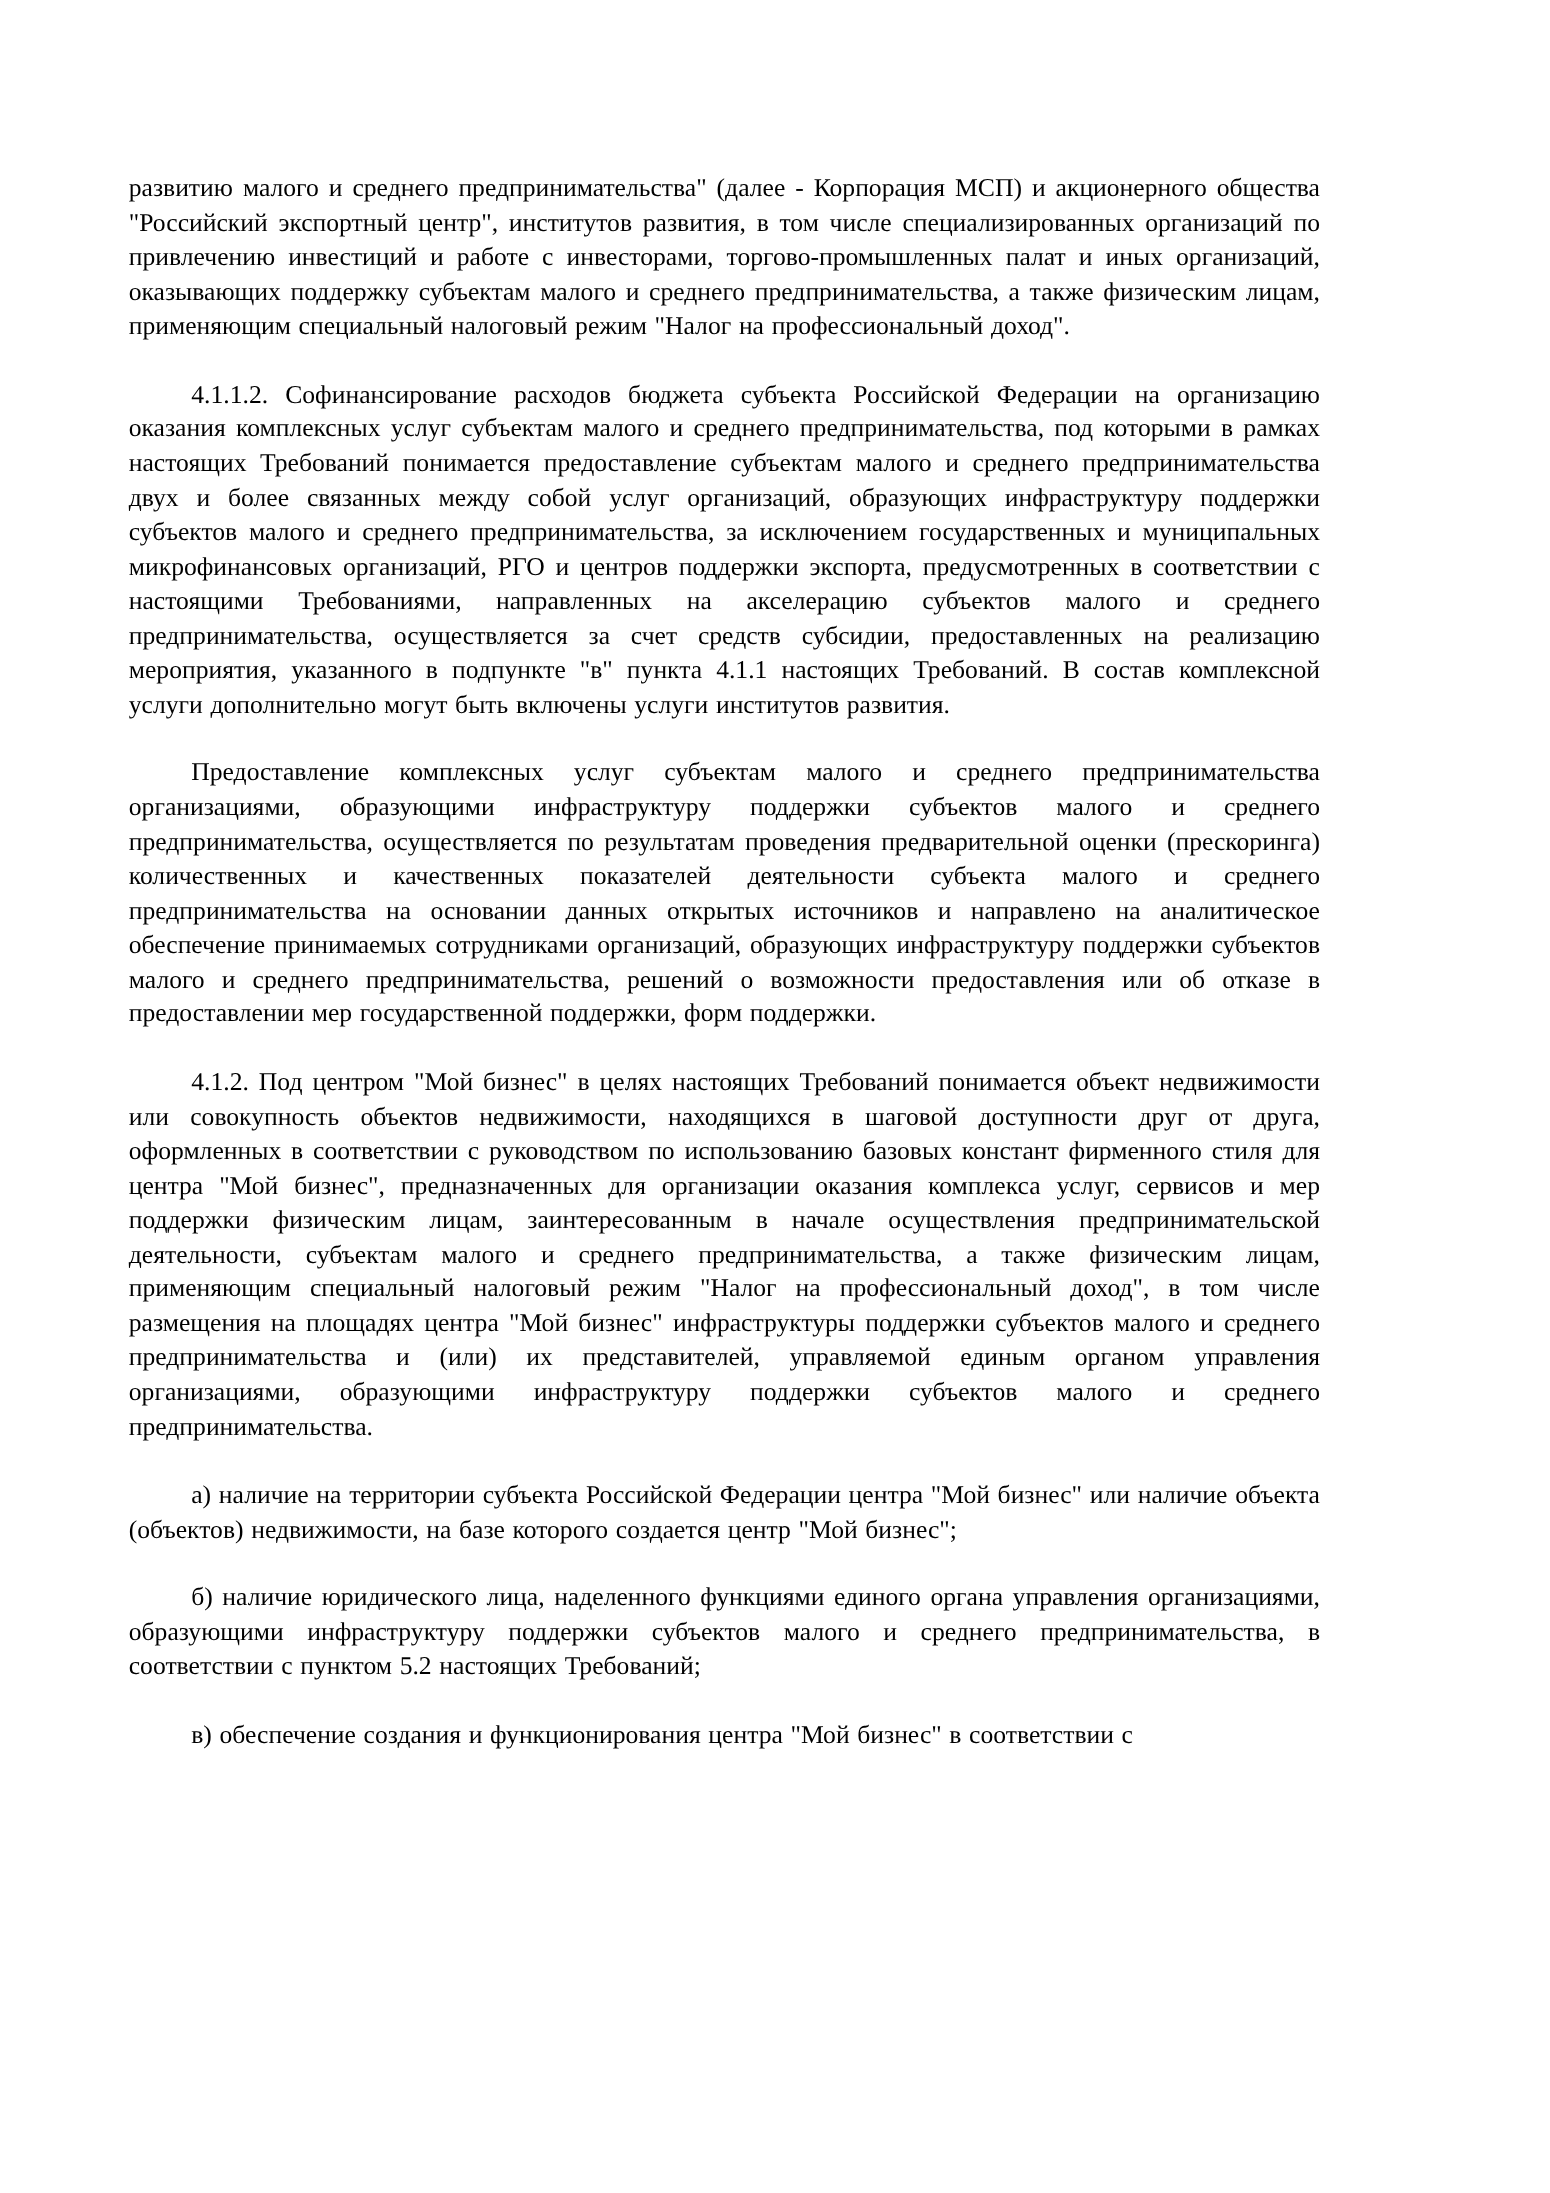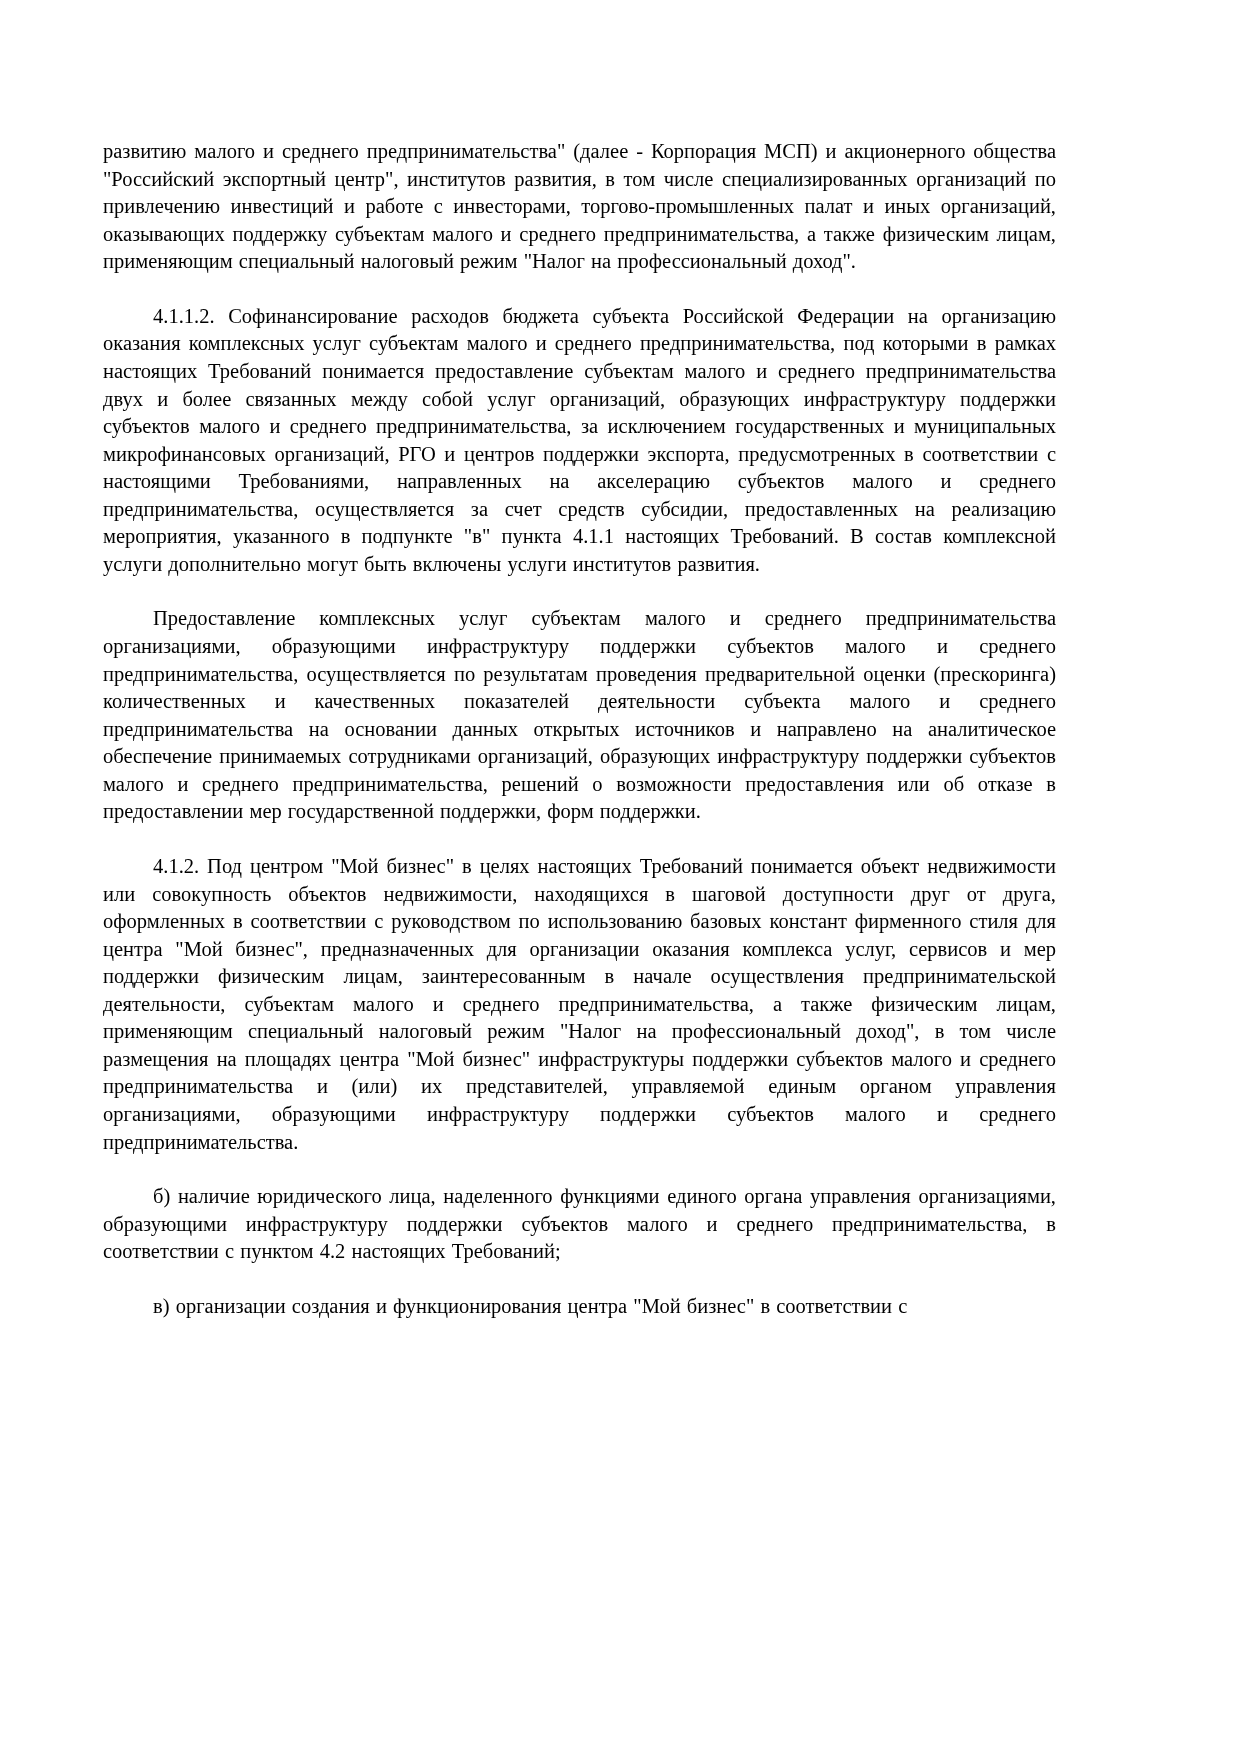--- a/index.html
+++ b/index.html
@@ -35,16 +35,17 @@
   </style>
 </head>
 <body>
 
 <div class="page">
   <div class="doc">
     <p>развитию малого и среднего предпринимательства" (далее - Корпорация МСП) и акционерного общества "Российский экспортный центр", институтов развития, в том числе специализированных организаций по привлечению инвестиций и работе с инвесторами, торгово-промышленных палат и иных организаций, оказывающих поддержку субъектам малого и среднего предпринимательства, а также физическим лицам, применяющим специальный налоговый режим "Налог на профессиональный доход".</p>
     <p class="indent">4.1.1.2. Софинансирование расходов бюджета субъекта Российской Федерации на организацию оказания комплексных услуг субъектам малого и среднего предпринимательства, под которыми в рамках настоящих Требований понимается предоставление субъектам малого и среднего предпринимательства двух и более связанных между собой услуг организаций, образующих инфраструктуру поддержки субъектов малого и среднего предпринимательства, за исключением государственных и муниципальных микрофинансовых организаций, РГО и центров поддержки экспорта, предусмотренных в соответствии с настоящими Требованиями, направленных на акселерацию субъектов малого и среднего предпринимательства, осуществляется за счет средств субсидии, предоставленных на реализацию мероприятия, указанного в подпункте "в" пункта 4.1.1 настоящих Требований. В состав комплексной услуги дополнительно могут быть включены услуги институтов развития.</p>
     <p class="indent">Предоставление комплексных услуг субъектам малого и среднего предпринимательства организациями, образующими инфраструктуру поддержки субъектов малого и среднего предпринимательства, осуществляется по результатам проведения предварительной оценки (прескоринга) количественных и качественных показателей деятельности субъекта малого и среднего предпринимательства на основании данных открытых источников и направлено на аналитическое обеспечение принимаемых сотрудниками организаций, образующих инфраструктуру поддержки субъектов малого и среднего предпринимательства, решений о возможности предоставления или об отказе в предоставлении мер государственной поддержки, форм поддержки.</p>
     <p class="indent">4.1.2. Под центром "Мой бизнес" в целях настоящих Требований понимается объект недвижимости или совокупность объектов недвижимости, находящихся в шаговой доступности друг от друга, оформленных в соответствии с руководством по использованию базовых констант фирменного стиля для центра "Мой бизнес", предназначенных для организации оказания комплекса услуг, сервисов и мер поддержки физическим лицам, заинтересованным в начале осуществления предпринимательской деятельности, субъектам малого и среднего предпринимательства, а также физическим лицам, применяющим специальный налоговый режим "Налог на профессиональный доход", в том числе размещения на площадях центра "Мой бизнес" инфраструктуры поддержки субъектов малого и среднего предпринимательства и (или) их представителей, управляемой единым органом управления организациями, образующими инфраструктуру поддержки субъектов малого и среднего предпринимательства.</p>
-    <p class="indent">б) наличие юридического лица, наделенного функциями единого органа управления организациями, образующими инфраструктуру поддержки субъектов малого и среднего предпринимательства, в соответствии с пунктом 4.2 настоящих Требований;</p>
-    <p class="indent">в) организации создания и функционирования центра "Мой бизнес" в соответствии с</p>
+    <p class="indent">а) наличие на территории субъекта Российской Федерации центра "Мой бизнес" или наличие объекта (объектов) недвижимости, на базе которого создается центр "Мой бизнес";</p>
+    <p class="indent">б) наличие юридического лица, наделенного функциями единого органа управления организациями, образующими инфраструктуру поддержки субъектов малого и среднего предпринимательства, в соответствии с пунктом 5.2 настоящих Требований;</p>
+    <p class="indent">в) обеспечение создания и функционирования центра "Мой бизнес" в соответствии с</p>
   </div>
 </div>
 
 </body></html>

